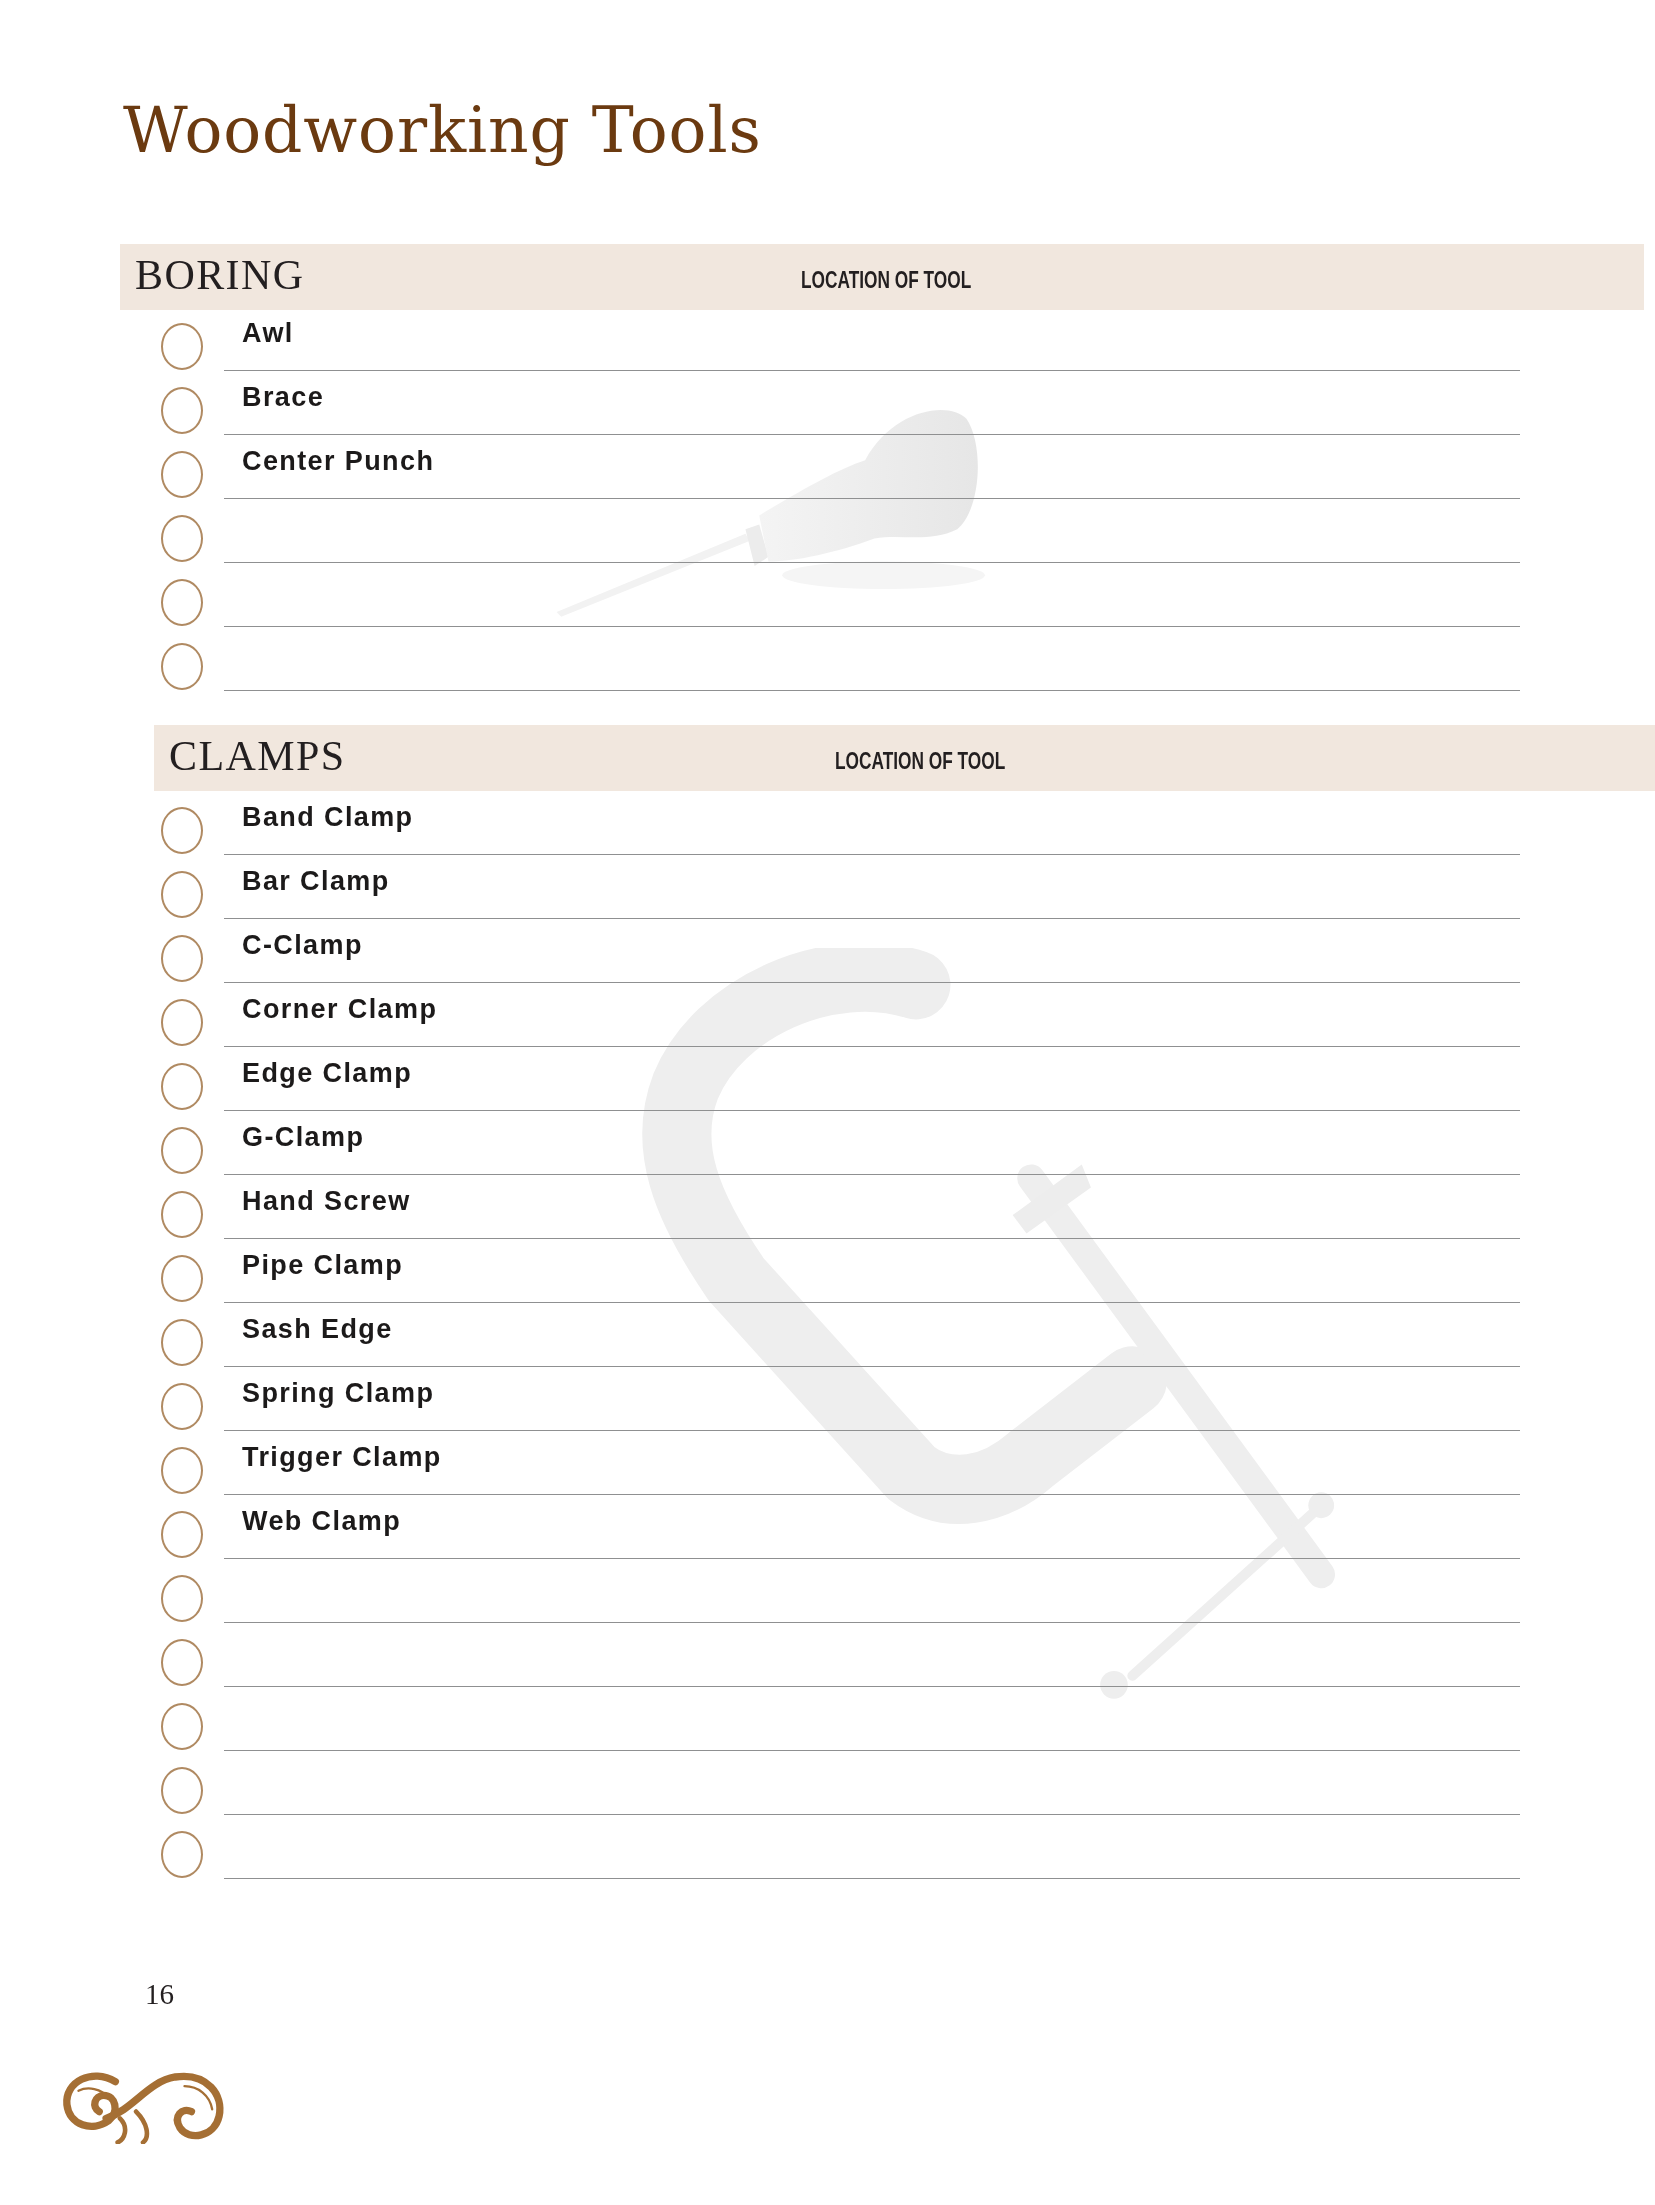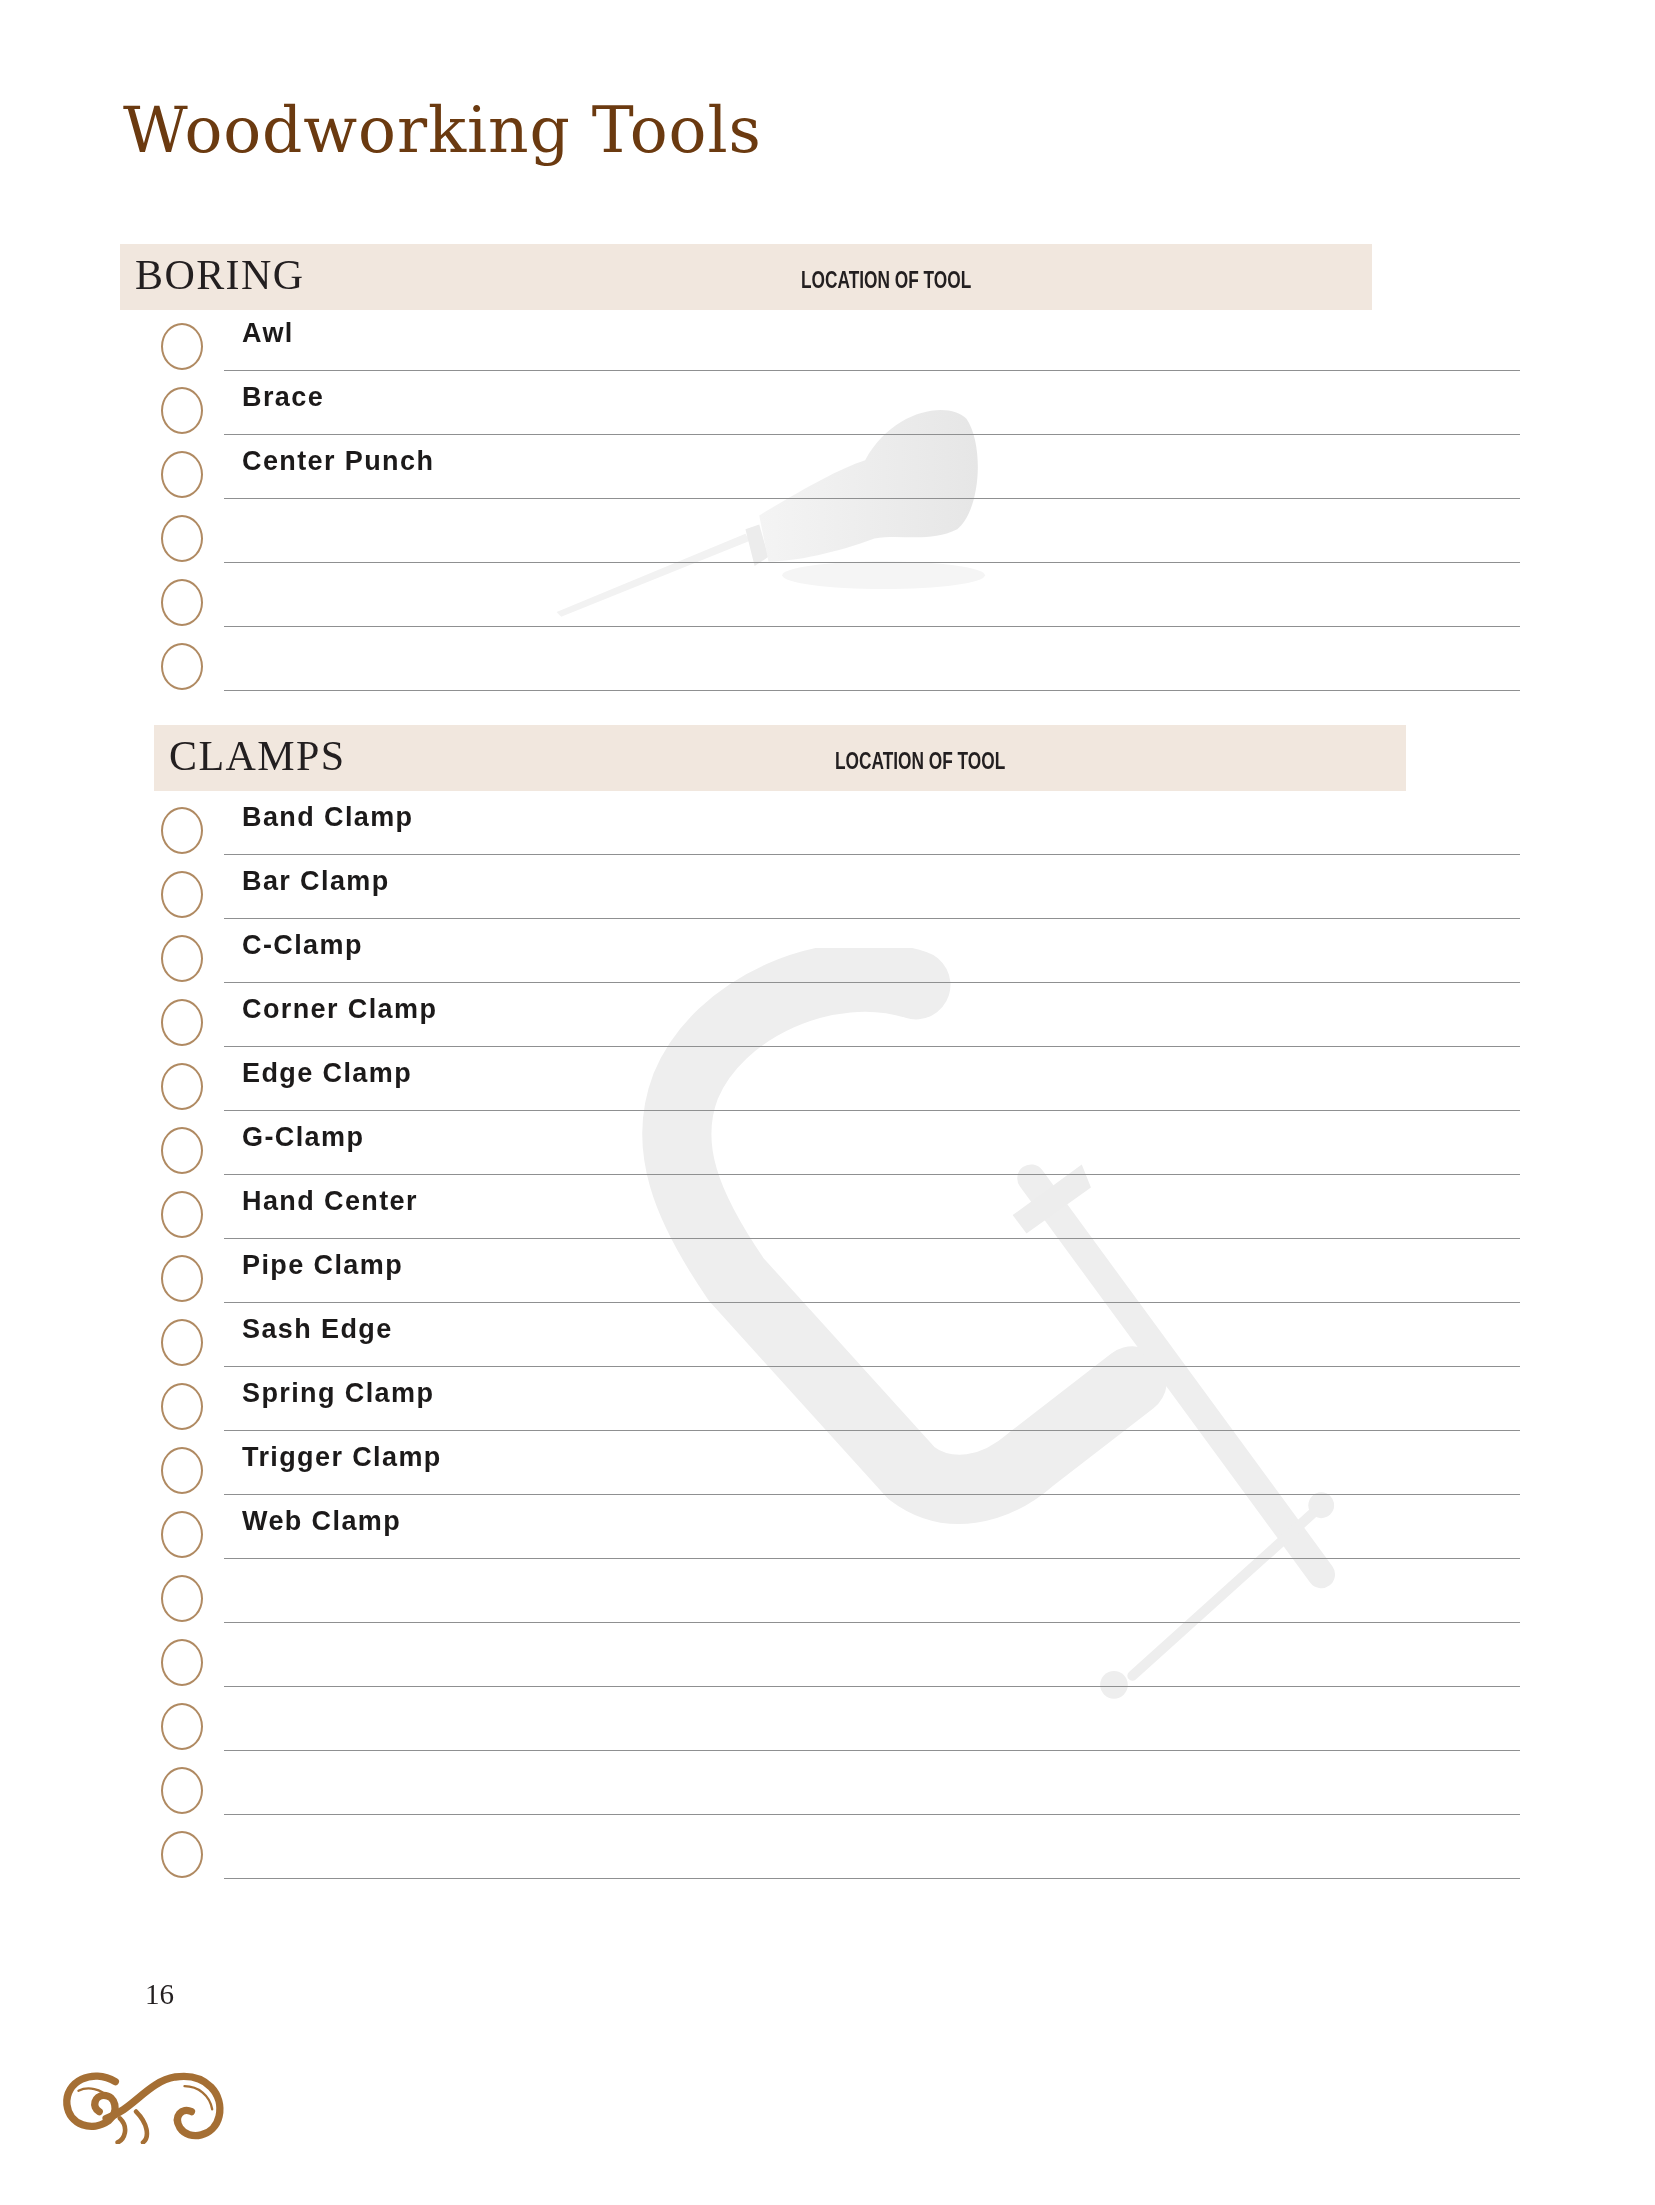--- a/index.html
+++ b/index.html
@@ -3,21 +3,21 @@
 <meta charset="utf-8">
 <style>
   html, body { margin: 0; padding: 0; background: #ffffff; }
   body { width: 1656px; height: 2205px; position: relative; overflow: hidden; font-family: "DejaVu Serif", serif; }
   .title {
     position: absolute; left: 123px; top: 99px;
     font-family: "DejaVu Serif", serif; font-size: 63px; line-height: 1;
     color: #6b3a10; letter-spacing: 0.9px; margin: 0; font-weight: normal;
   }
   .section-band {
-    position: absolute; left: 120px; width: 1252px; height: 66px;
+    position: absolute; left: 120px; width: 1524px; height: 66px;
     background: #f1e7de;
   }
   .section-name {
     position: absolute; left: 15px; top: 10px;
     font-family: "Liberation Serif", serif; font-size: 42px; line-height: 1;
     color: #231f20; letter-spacing: 1.4px;
   }
   .location-label {
     position: absolute; left: 681px; top: 24px;
     font-family: "Liberation Sans", sans-serif; font-weight: bold;
@@ -141,21 +141,21 @@
   <span class="item-label">Edge Clamp</span>
   <span class="rule"></span>
 </div>
 <div class="row" style="top:1111px;">
   <span class="check"></span>
   <span class="item-label">G-Clamp</span>
   <span class="rule"></span>
 </div>
 <div class="row" style="top:1175px;">
   <span class="check"></span>
-  <span class="item-label">Hand Center</span>
+  <span class="item-label">Hand Screw</span>
   <span class="rule"></span>
 </div>
 <div class="row" style="top:1239px;">
   <span class="check"></span>
   <span class="item-label">Pipe Clamp</span>
   <span class="rule"></span>
 </div>
 <div class="row" style="top:1303px;">
   <span class="check"></span>
   <span class="item-label">Sash Edge</span>

